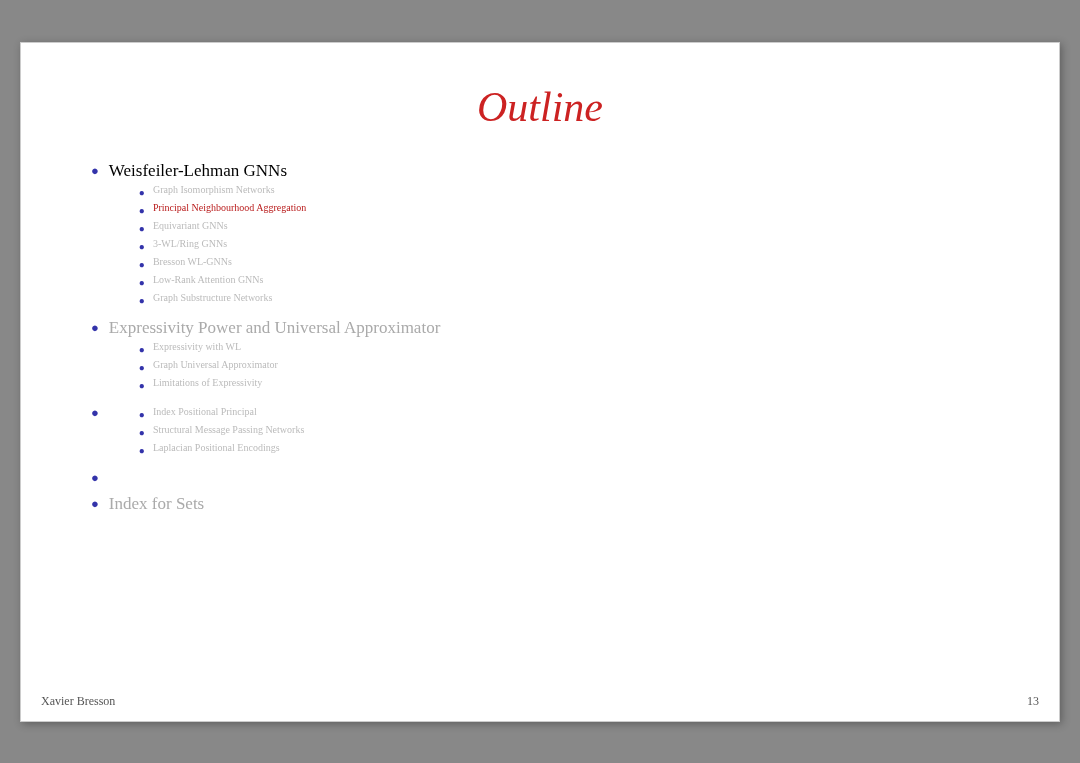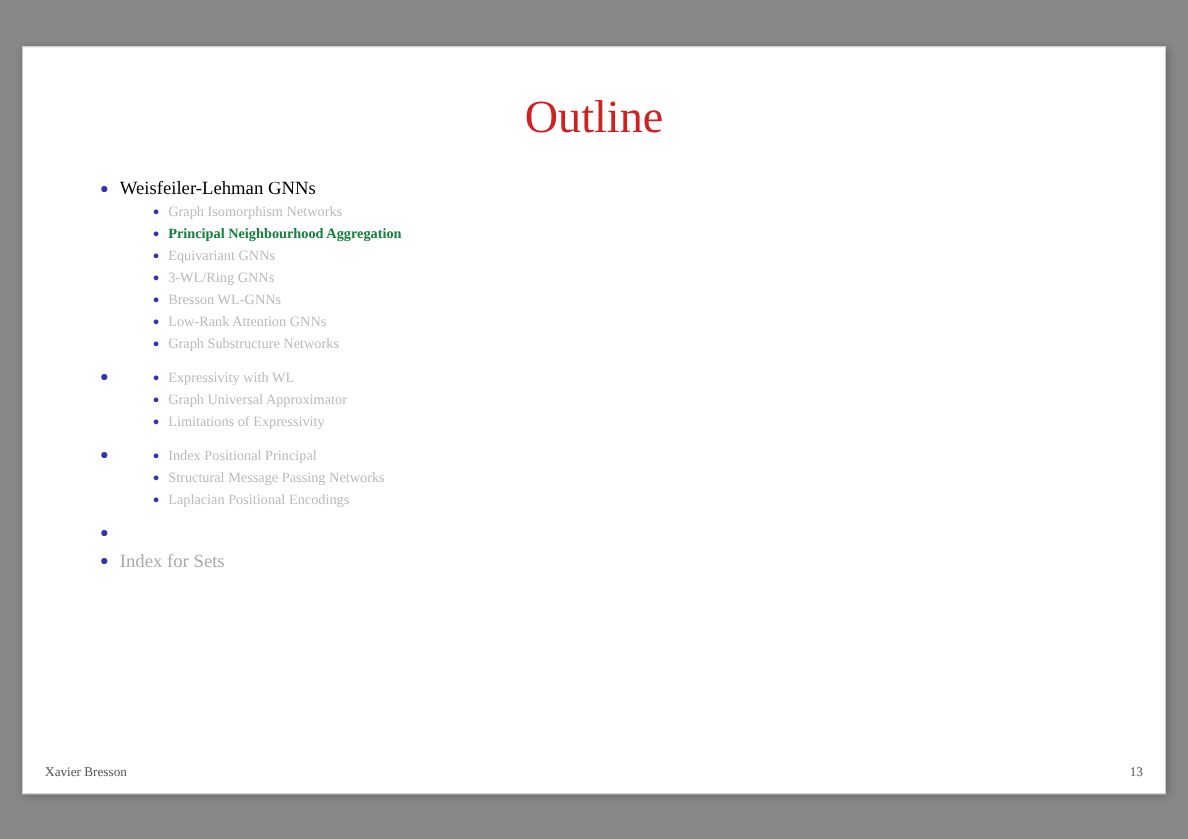--- a/index.html
+++ b/index.html
@@ -17,20 +17,21 @@
       min-height: 680px;
       border: 1px solid #ccc;
       box-shadow: 2px 2px 8px rgba(0,0,0,0.3);
       padding: 40px 60px 30px 60px;
       position: relative;
     }
     .slide-title {
       text-align: center;
       font-size: 42px;
       color: #cc2222;
+      font-style: italic;
       margin-bottom: 30px;
       font-family: 'Georgia', serif;
     }
     .outline-content {
       padding-left: 10px;
     }
     .top-level-item {
       display: flex;
       align-items: flex-start;
       margin-bottom: 8px;
@@ -64,26 +65,26 @@
       margin-bottom: 4px;
     }
     .bullet-sub {
       color: #3333aa;
       font-size: 10px;
       margin-right: 8px;
       margin-top: 3px;
       flex-shrink: 0;
     }
     .sub-label {
-      font-size: 13px;
+      font-size: 10px;
       font-family: 'Georgia', serif;
     }
     .sub-label.active {
-      color: #15803d;
-      font-weight: bold;
+      color: #b91c1c;
+      font-weight: normal;
     }
     .sub-label.faded {
       color: #bbb;
     }
     .footer {
       position: absolute;
       bottom: 12px;
       left: 20px;
       right: 20px;
       display: flex;
@@ -134,20 +135,21 @@
             <span class="bullet-sub">●</span>
             <span class="sub-label faded">Graph Substructure Networks</span>
           </div>
         </div>
       </div>
     </div>
 
     <div class="top-level-item">
       <span class="bullet-top">●</span>
       <div>
+        <span class="item-label faded">Expressivity Power and Universal Approximator</span>
         <div class="sub-items">
           <div class="sub-item">
             <span class="bullet-sub">●</span>
             <span class="sub-label faded">Expressivity with WL</span>
           </div>
           <div class="sub-item">
             <span class="bullet-sub">●</span>
             <span class="sub-label faded">Graph Universal Approximator</span>
           </div>
           <div class="sub-item">

